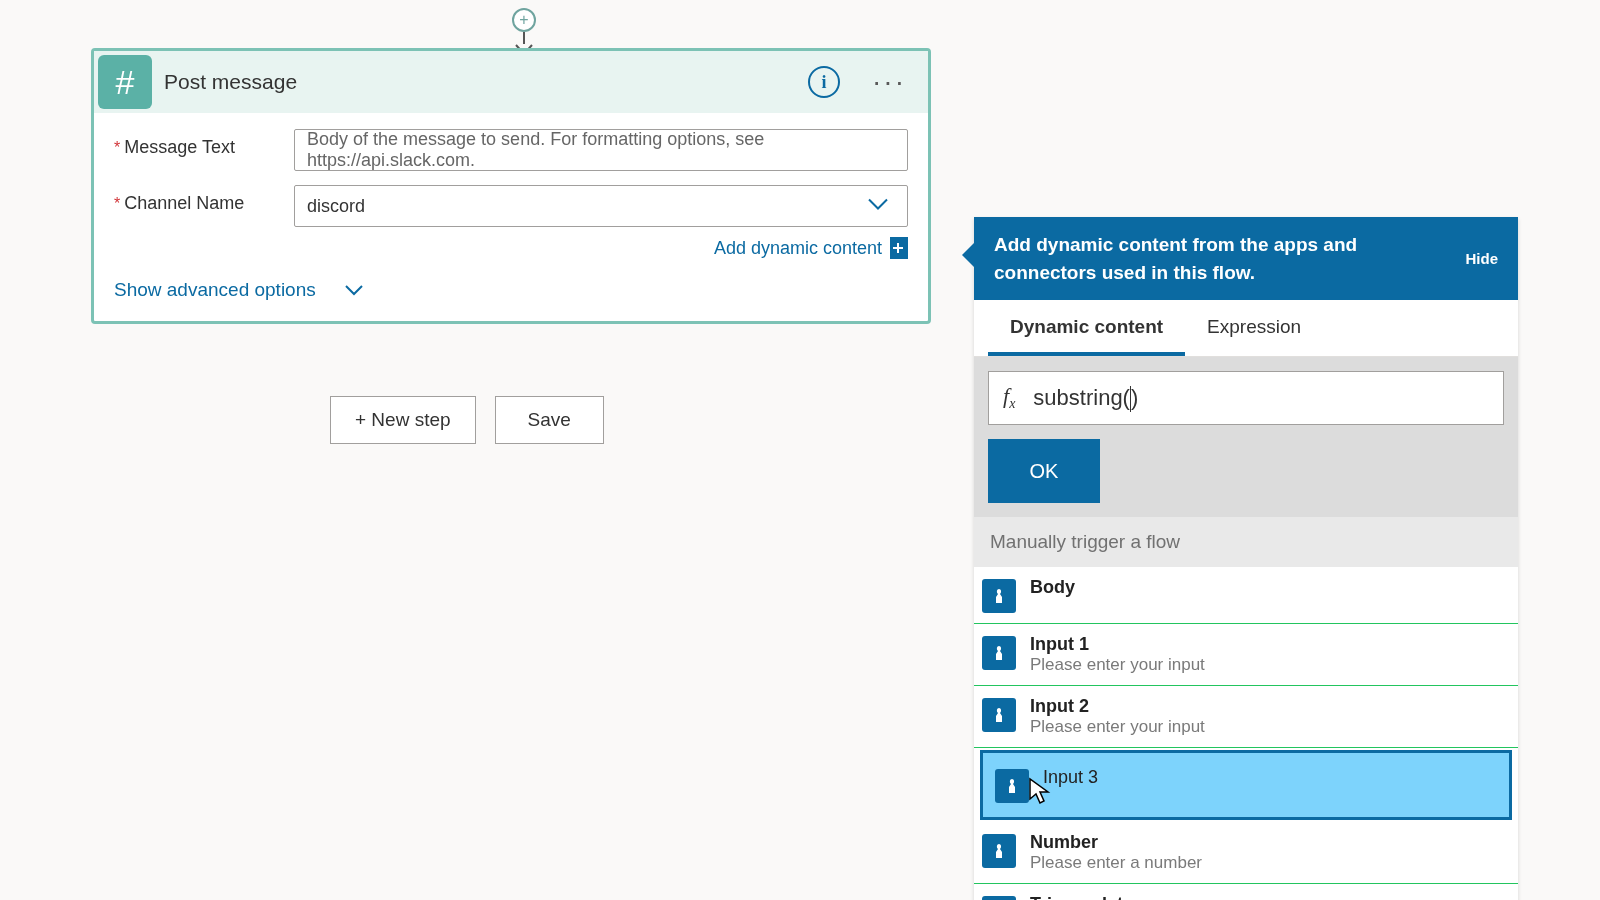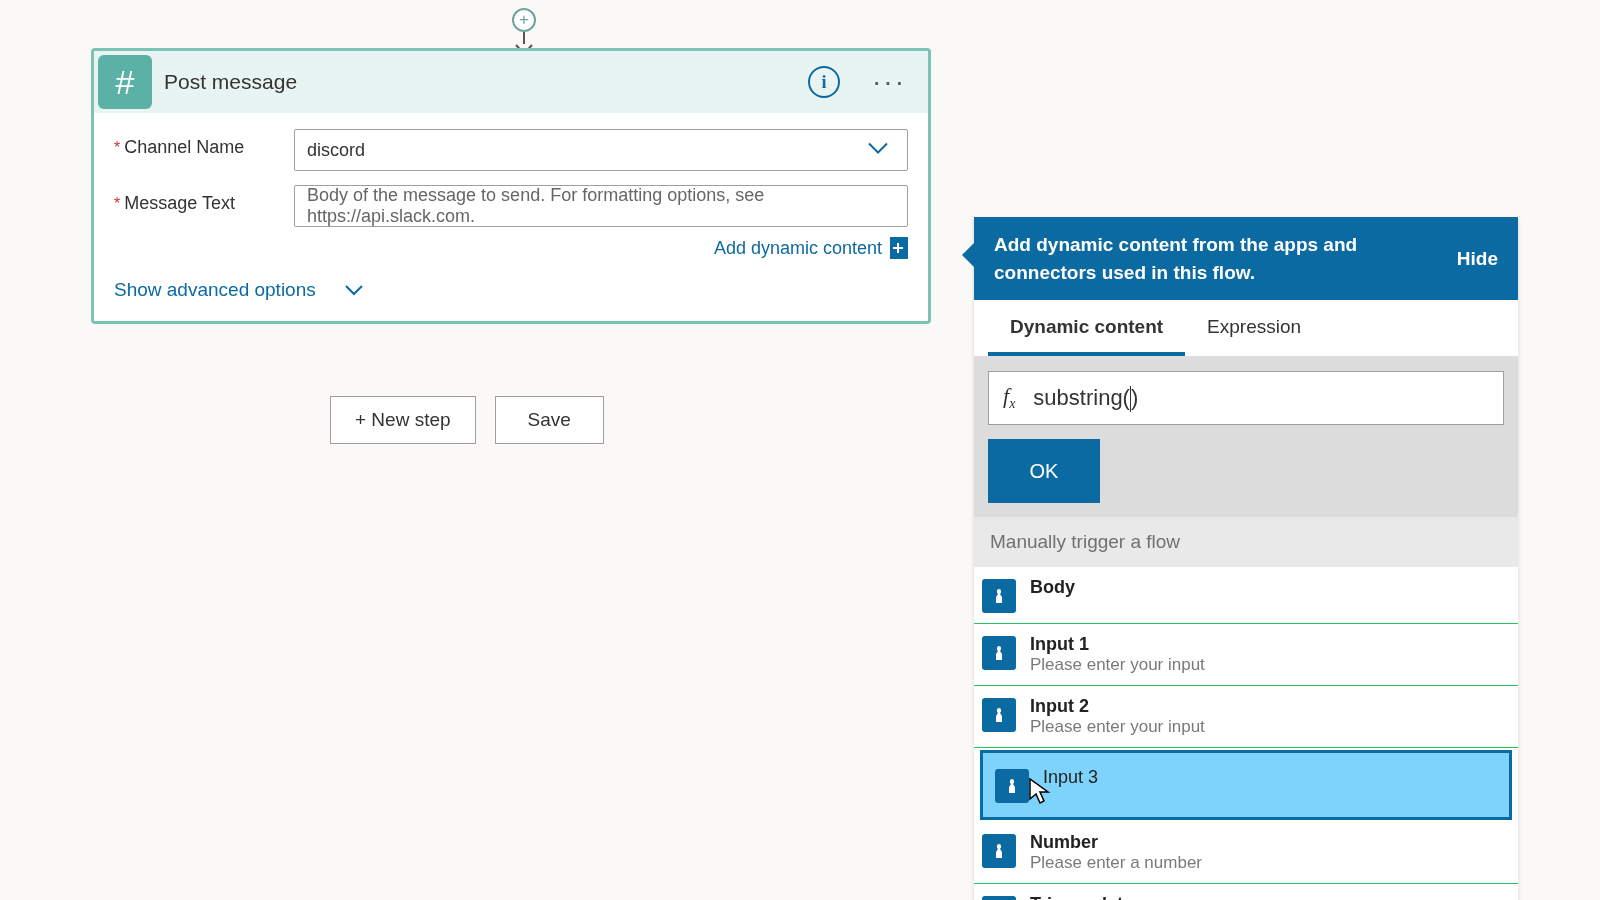--- a/index.html
+++ b/index.html
@@ -173,21 +173,21 @@
     padding: 14px 20px;
     display: flex; align-items: center; gap: 14px;
   }
   .panel-head-text {
     flex: 1;
     font-size: 19px;
     line-height: 1.45;
     font-weight: 600;
   }
   .panel-hide {
-    font-size: 19px; font-weight: 600; cursor: pointer;
+    font-size: 15px; font-weight: 600; cursor: pointer;
   }
 
   .tabs {
     display: flex;
     border-bottom: 1px solid #e1dfdd;
     padding: 0 14px;
   }
   .tab {
     padding: 16px 22px 14px;
     font-size: 19px;
@@ -289,40 +289,40 @@
 </div>
 
 <div class="card">
   <div class="card-header">
     <div class="hash-icon">#</div>
     <div class="card-title">Post message</div>
     <div class="info-icon">i</div>
     <div class="more-icon">···</div>
   </div>
   <div class="card-body">
+
+    <div class="field-row">
+      <div class="field-label">Message Text</div>
+      <div class="text-box">
+        <span>Body of the message to send. For formatting options, see https://api.slack.com.</span>
+      </div>
+    </div>
 
     <div class="field-row">
       <div class="field-label">Channel Name</div>
       <div class="select-box">
         <span>discord</span>
         <span class="select-caret">
           <svg width="22" height="14">
               <path d="M2 2 L11 11 L20 2" stroke="#0b6aa2" stroke-width="2" fill="none"></path>
             </svg>
         </span>
       </div>
     </div>
 
-    <div class="field-row">
-      <div class="field-label">Message Text</div>
-      <div class="text-box">
-        <span>Body of the message to send. For formatting options, see https://api.slack.com.</span>
-      </div>
-    </div>
-
     <div class="add-dynamic-row">
       <span class="add-dynamic-link">Add dynamic content</span>
       <span class="add-dynamic-badge">
         <svg width="12" height="12">
             <path d="M6 1 V11 M1 6 H11" stroke="#fff" stroke-width="2"></path>
           </svg>
       </span>
     </div>
 
     <div class="show-advanced">

